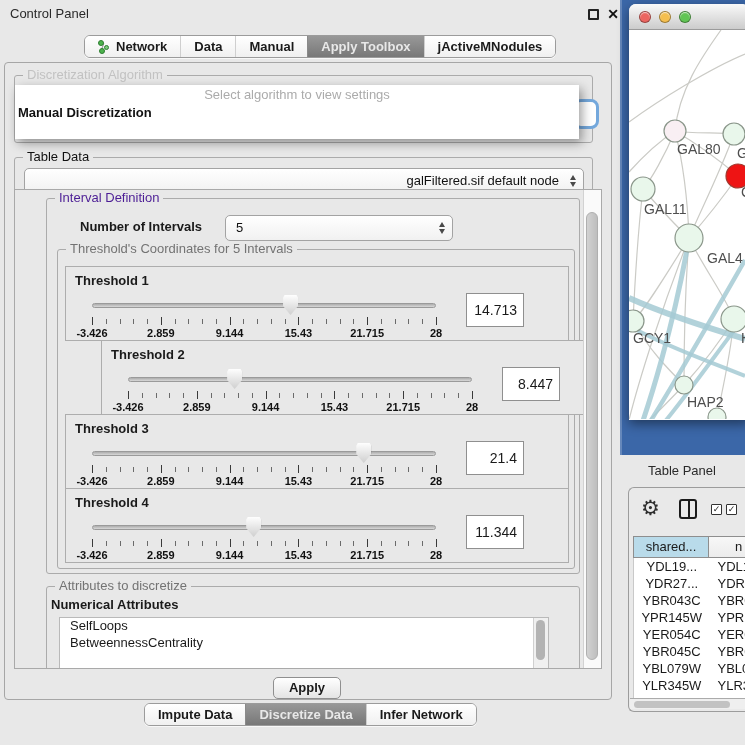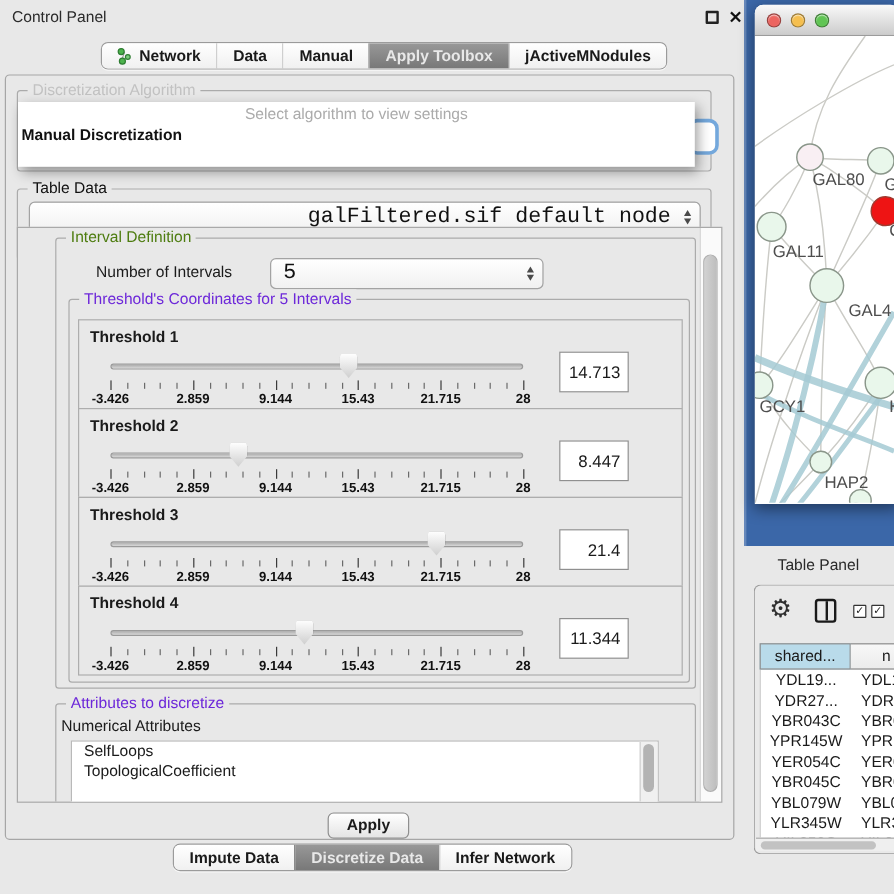--- a/index.html
+++ b/index.html
@@ -22,27 +22,27 @@
   .neticon i.a{width:6px;height:6px;left:0;top:0;}
   .neticon i.b{width:5px;height:5px;left:6px;top:5px;background:#7CCB7C;}
   .neticon i.c{width:6px;height:6px;left:1px;top:8px;}
   .neticon s{position:absolute;left:4px;top:3px;width:1px;height:8px;background:#9B9B9B;transform:rotate(20deg);}
 
   
   .content{position:absolute;left:4px;top:62px;width:608px;height:638px;background:#E8E8E8;border:1px solid #A6A6A6;border-radius:4px;}
 
   .grp{position:absolute;border:1px solid #ABABAB;border-radius:3px;}
   .grp>.lg{position:absolute;top:-9px;left:8px;background:#E8E8E8;padding:0 4px;font-size:13px;line-height:16px;white-space:nowrap;}
-  .lg.green{color:#4d7c0f;}
-  .lg.blue{color:#6d28d9;}
+  .lg.green{color:#4c1d95;}
+  .lg.blue{color:#737373;}
   .lg.faded{color:#C2C2C2;}
   .lg.black{color:#111;}
 
   
-  .combo{position:absolute;background:linear-gradient(#FFFFFF,#F1F1F1);border:1px solid #A3A3A3;border-radius:5px;font-size:18px;color:#111;padding:0 24px 18px 10px;white-space:nowrap;overflow:hidden;font-family:Liberation Mono, monospace;}
+  .combo{position:absolute;background:linear-gradient(#FFFFFF,#F1F1F1);border:1px solid #A3A3A3;border-radius:5px;font-size:13px;color:#111;padding:0 24px 18px 10px;white-space:nowrap;overflow:hidden;}
   .combo .arrows{position:absolute;right:7px;top:50%;transform:translateY(-50%);display:flex;flex-direction:column;gap:2px;}
   .tri-up{width:0;height:0;border-left:3.5px solid transparent;border-right:3.5px solid transparent;border-bottom:5px solid #4A4A4A;}
   .tri-dn{width:0;height:0;border-left:3.5px solid transparent;border-right:3.5px solid transparent;border-top:5px solid #4A4A4A;}
 
   
   .focus-combo{position:absolute;left:568px;top:36px;width:26px;height:30px;background:#FFF;border:3px solid #74A8DC;border-radius:8px;}
 
   
   .popup{position:absolute;left:10px;top:22px;width:564px;height:54px;background:#FFFFFF;box-shadow:3px 4px 10px rgba(0,0,0,.38);z-index:30;}
   .p-placeholder{height:19px;line-height:19px;text-align:center;color:#ABABAB;font-size:13px;}
@@ -59,21 +59,21 @@
   .t-label{position:absolute;left:9px;top:6px;font-weight:bold;font-size:13px;}
   .t-slider{position:absolute;left:26px;top:26px;width:344px;height:46px;}
   .track{position:absolute;left:0;width:344px;top:10px;height:5px;background:linear-gradient(#ACACAC,#D8D8D8);border:1px solid #9A9A9A;border-radius:4px;}
   .handle{position:absolute;top:2px;width:15px;height:20px;background:linear-gradient(#FEFEFE,#CFCFCF);clip-path:polygon(10% 0,90% 0,100% 14%,100% 55%,50% 100%,0 55%,0 14%);filter:drop-shadow(0 0 1px rgba(0,0,0,.6));}
   .tick{position:absolute;width:1px;background:#3A3A3A;}
   .tick.major{top:24px;height:8px;}
   .tick.minor{top:26px;height:5px;background:#6A6A6A;}
   .tlabel{position:absolute;top:34px;transform:translateX(-50%);font-size:11px;font-weight:bold;white-space:nowrap;color:#111;}
   .vbox{position:absolute;left:400px;top:26px;width:58px;height:34px;background:#FFF;border:1px solid #8F8F8F;font-size:14px;text-align:right;line-height:32px;padding-right:6px;}
 
-  .lblrow{position:absolute;font-weight:normal;font-size:13px;}
+  .lblrow{position:absolute;font-weight:bold;font-size:13px;}
 
   
   .attr-list{position:absolute;background:#FFF;border:1px solid #B9B9B9;overflow:hidden;}
   .attr-item{font-size:13px;line-height:16.5px;padding-left:10px;white-space:nowrap;}
   .lsb{position:absolute;right:0;top:0;bottom:0;width:15px;background:#F0F0F0;border-left:1px solid #D0D0D0;}
   .lsb .th{position:absolute;left:2px;width:9px;top:2px;height:40px;background:#B3B3B3;border-radius:5px;}
 
   .apply-btn{position:absolute;left:268px;top:614px;width:68px;height:22px;background:linear-gradient(#FFFFFF,#E4E4E4);border:1px solid #8F8F8F;border-radius:5px;font-size:13px;font-weight:bold;text-align:center;line-height:20px;}
 
   
@@ -208,21 +208,21 @@
                   <div class="tlabel" style="left: 0px;">-3.426</div>
                   <div class="tlabel" style="left: 68.8px;">2.859</div>
                   <div class="tlabel" style="left: 137.6px;">9.144</div>
                   <div class="tlabel" style="left: 206.4px;">15.43</div>
                   <div class="tlabel" style="left: 275.2px;">21.715</div>
                   <div class="tlabel" style="left: 344px;">28</div>
                   <div class="handle" style="left: 191.056px;"></div>
                 </div>
                 <div class="vbox">14.713</div>
               </div>
-              <div class="tpanel" style="top: 90px;">
+              <div class="tpanel" style="top: 90px; margin-left: 36px;">
                 <div class="t-label">Threshold 2</div>
                 <div class="t-slider">
                   <div class="track"></div>
                   <div class="tick major" style="left: 0px;"></div>
                   <div class="tick minor" style="left: 13.76px;"></div>
                   <div class="tick minor" style="left: 27.52px;"></div>
                   <div class="tick minor" style="left: 41.28px;"></div>
                   <div class="tick minor" style="left: 55.04px;"></div>
                   <div class="tick major" style="left: 68.8px;"></div>
                   <div class="tick minor" style="left: 82.56px;"></div>
@@ -338,21 +338,21 @@
             </div>
         </div>
       </div>
 
       <div class="grp" style="left:31px;top:396px;width:534px;height:96px;">
         <span class="lg blue">Attributes to discretize</span>
         <div class="lblrow" style="left:4px;top:10px;">Numerical Attributes</div>
         <div class="attr-list" style="left:12px;top:30px;width:490px;height:66px;">
           <div id="attr-items">
               <div class="attr-item">SelfLoops</div>
-              <div class="attr-item">TopologicalCoefficient</div>
+              <div class="attr-item">BetweennessCentrality</div>
             </div>
           <div class="lsb">
               <div class="th"></div>
             </div>
         </div>
       </div>
 
       <div class="vsb">
           <div class="th"></div>
         </div>

